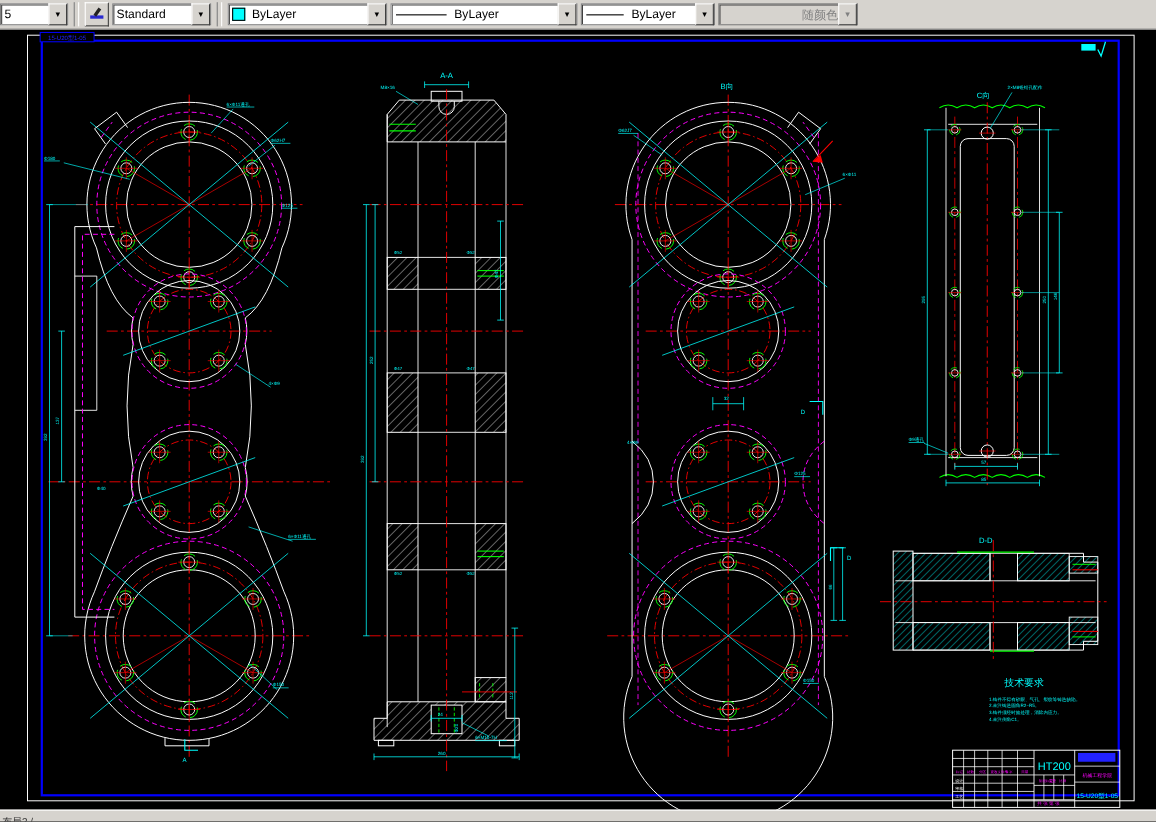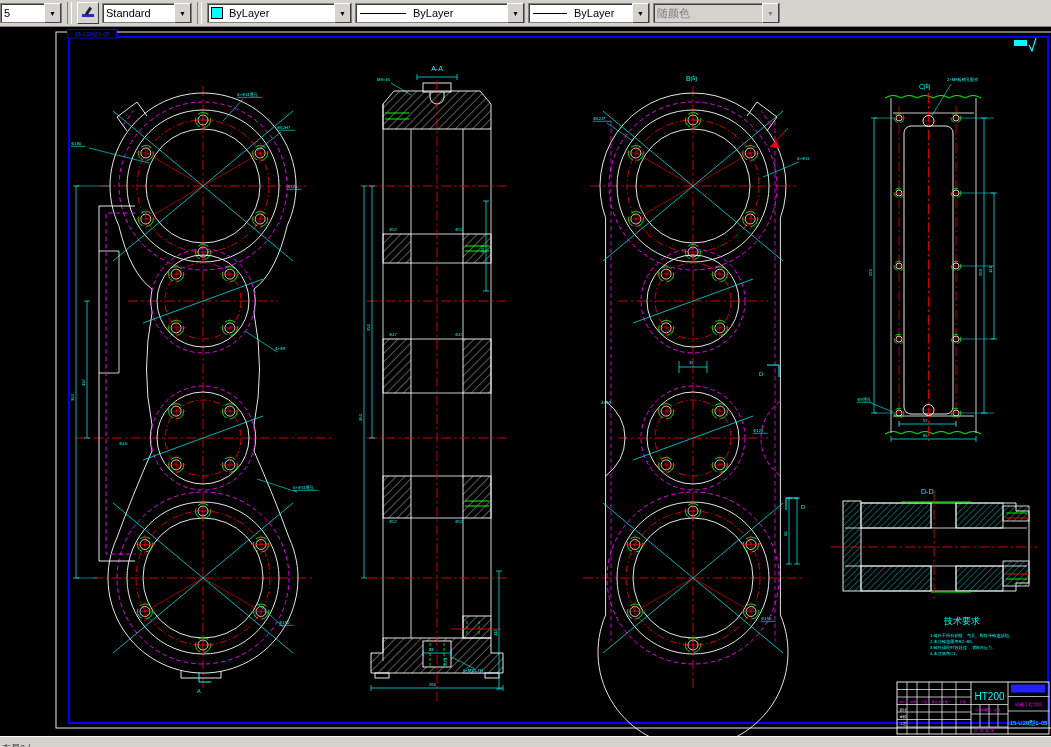--- a/index.html
+++ b/index.html
@@ -6,33 +6,33 @@
     font-family:"Liberation Sans",sans-serif;}
   .app{position:relative;width:1051px;height:747px;background:#000;}
   
   .toolbar{position:absolute;top:0;left:0;width:1051px;height:27px;background:#d6d3ce;
     border-bottom:1px solid #808080;display:flex;align-items:center;gap:3px;padding-left:0;box-sizing:border-box;}
   .combo{height:20px;background:#fff;border:1px solid #808080;box-shadow:inset 1px 1px 0 #404040;
     display:flex;align-items:center;font-size:11px;color:#000;position:relative;box-sizing:border-box;}
   .combo .ctext{flex:1;padding-left:3px;white-space:nowrap;overflow:hidden;}
   .cbtn{width:15px;height:18px;background:#d6d3ce;border:1px solid;border-color:#fff #404040 #404040 #fff;
     display:flex;align-items:center;justify-content:center;font-size:7px;color:#000;flex:none;}
-  .combo.disabled{background:#d6d3ce;color:#808080;}
+  .combo.disabled{background:#d6d3ce;color:#808080;text-align:right;}
   .combo.disabled .cbtn{color:#808080;}
   .sep{width:3px;height:22px;border-left:1px solid #808080;border-right:1px solid #fff;margin:0 2px;}
   .tbtn{width:22px;height:22px;background:#d6d3ce;border:1px solid;border-color:#fff #404040 #404040 #fff;
     display:flex;align-items:center;justify-content:center;padding:0;}
   .swatch{width:10px;height:10px;background:#00ffff;border:1px solid #000;margin:0 3px;flex:none;}
   .ltglyph{width:46px;height:1px;background:#000;margin:0 4px;flex:none;}
   .ltglyph.short{width:34px;}
   .brush{width:14px;height:12px;position:relative;}
   .brush:before{content:"";position:absolute;left:1px;top:7px;width:12px;height:3px;background:#2a2ad0;}
   .brush:after{content:"";position:absolute;left:6px;top:0px;width:3px;height:8px;background:#222;transform:rotate(35deg);}
   
-  .canvas{position:absolute;top:28px;left:0;width:931px;height:709px;background:#000;padding-left:31px;}
+  .canvas{position:absolute;top:28px;left:0;width:931px;height:709px;background:#000;}
   
   .statusbar{position:absolute;bottom:0;left:0;width:1051px;height:10px;background:#d6d3ce;
     border-top:1px solid #fff;overflow:hidden;}
   .statusbar span{display:inline-block;font-size:9px;color:#333;margin:-2px 0 0 2px;}
   svg text{font-family:"Liberation Sans",sans-serif;}
 </style>
 </head>
 <body>
 
 <div class="app">

